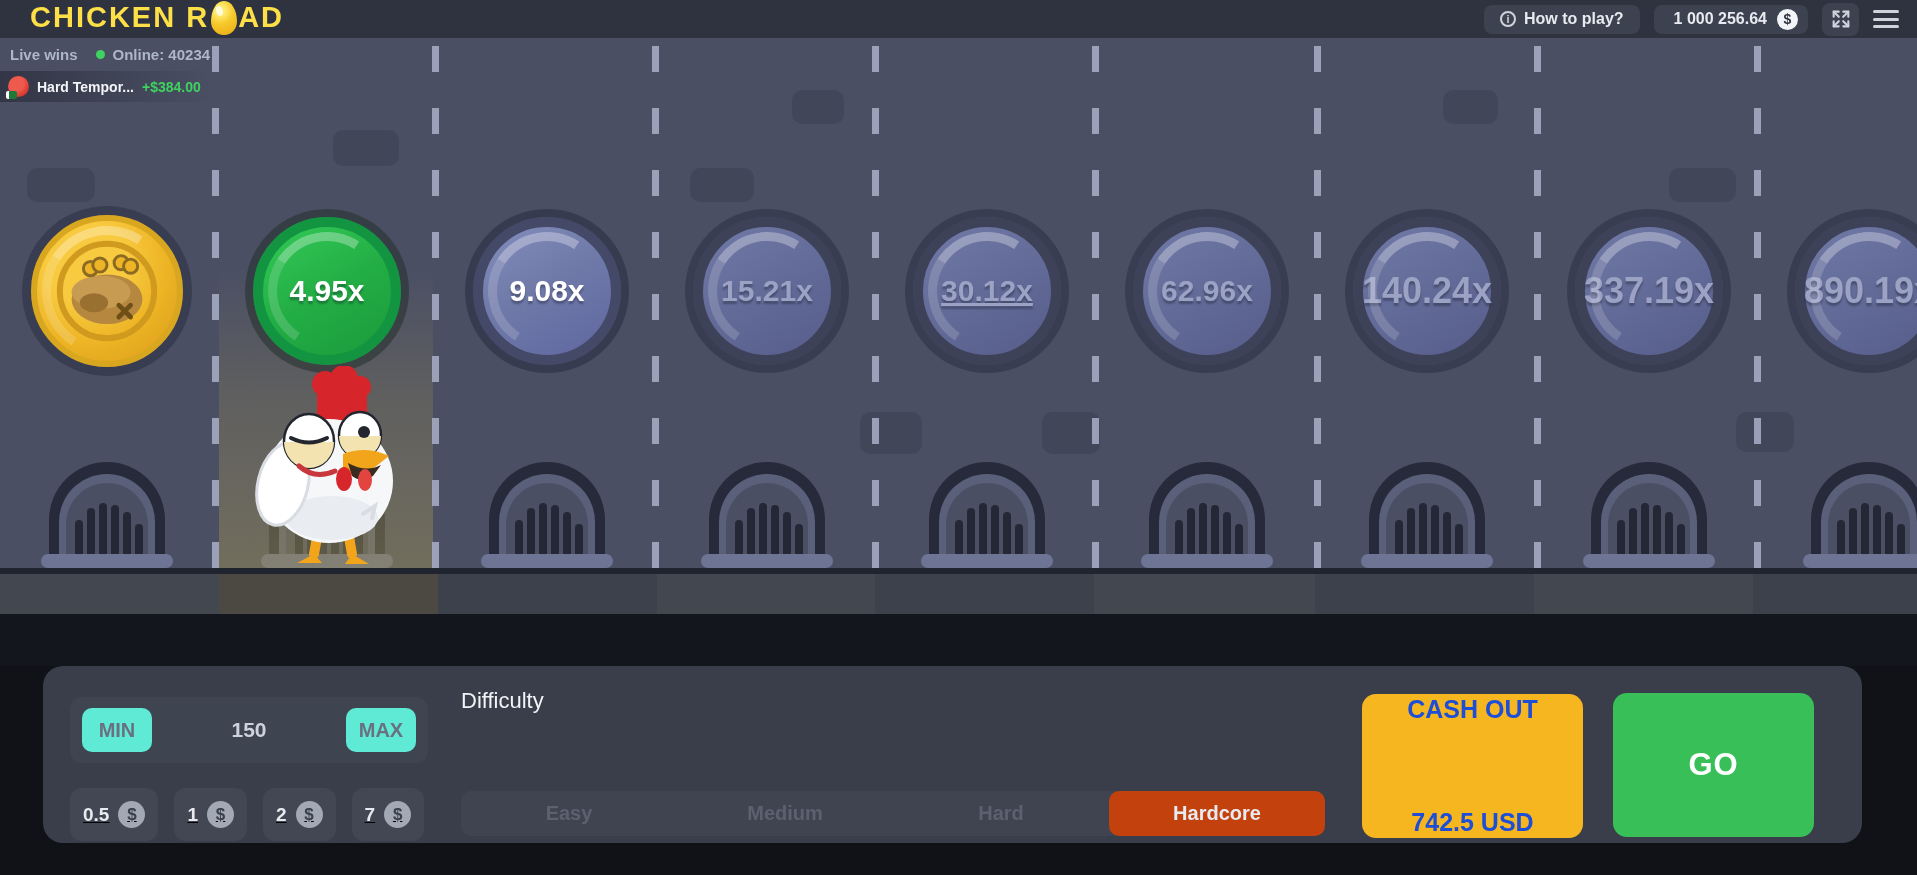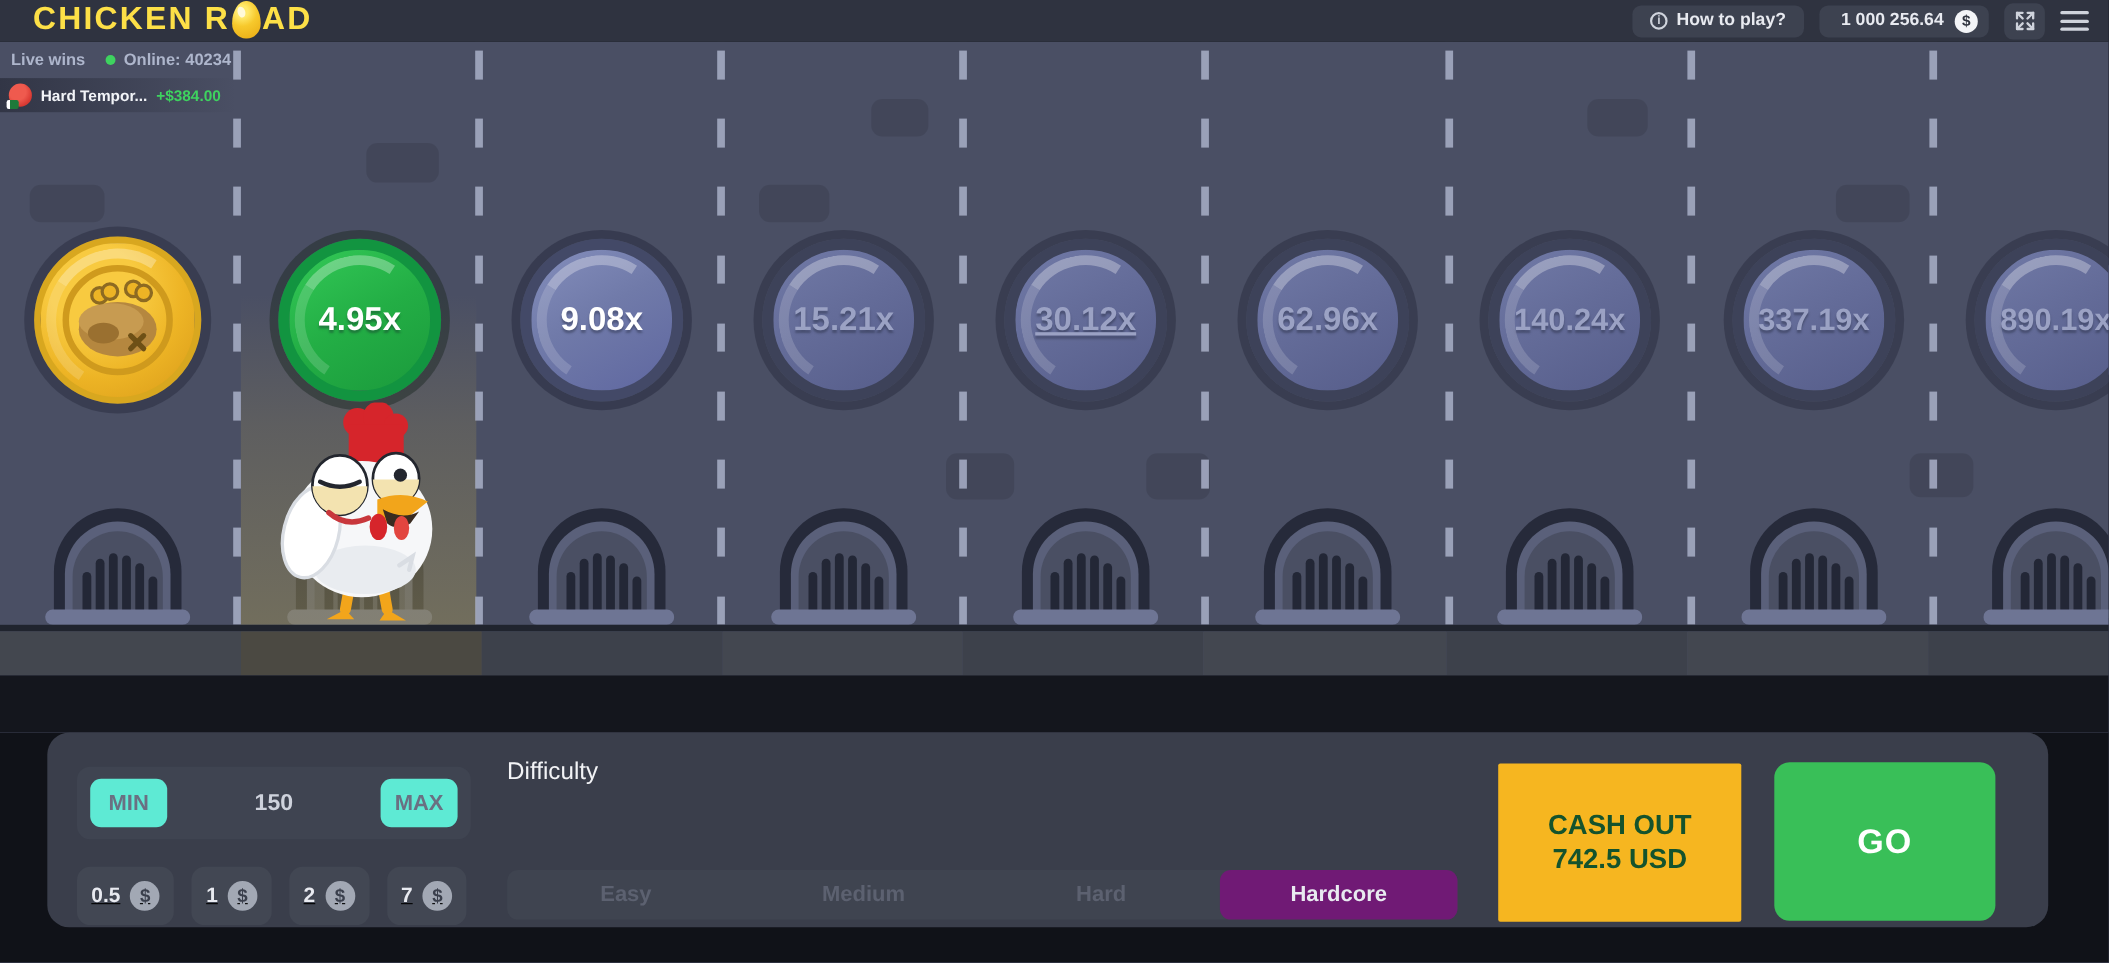--- a/index.html
+++ b/index.html
@@ -56,39 +56,39 @@
   .mult .shine { position:absolute; inset:5px; border-radius:50%; border:9px solid transparent;
     border-top-color:rgba(255,255,255,.30); border-left-color:rgba(255,255,255,.16); transform:rotate(-12deg); pointer-events:none; }
   .mult.future { border:10px solid #3d4259; background:linear-gradient(150deg,#717aa7 0%, #646c99 45%, #565d8a 100%);
     color:#9ba2c4; box-shadow:0 0 0 8px rgba(43,47,66,.55); }
   .mult.active { border:10px solid #434967; background:linear-gradient(150deg,#848ebc 0%, #707aa9 45%, #5f67a0 100%);
     color:#ffffff; box-shadow:0 0 0 8px rgba(43,47,66,.6); }
   .mult.passed { border:10px solid #129440; background:linear-gradient(150deg,#33c957 0%, #23ae45 50%, #1b9a3c 100%);
     color:#fff; box-shadow:0 0 0 8px rgba(36,48,44,.55); }
   .mult.coin { border:6px solid #d8a71f; background:radial-gradient(circle at 35% 30%, #f8ca40 0 30%, #edb425 60%, #d89a19 100%);
     box-shadow:0 0 0 9px rgba(43,47,66,.55); width:152px; height:152px; }
-  .mult.small { font-size:28px; }
+  .mult.small { font-size:36px; }
   .chicken { position:absolute; left:247px; top:328px; z-index:20; }
 
   
   .panel { position:absolute; left:43px; top:666px; width:1819px; height:177px; background:#3a3e4b; border-radius:20px; }
   .bet-box { position:absolute; left:27px; top:31px; width:358px; height:66px; background:#40455200; background:#3f4451; border-radius:12px; display:flex; align-items:center; justify-content:space-between; padding:0 12px; }
   .minmax { width:70px; height:44px; background:#5eead4; border-radius:10px; color:#6a7082; font-weight:700; font-size:20px; display:flex; align-items:center; justify-content:center; cursor:pointer; }
   .bet-value { color:#ced2dc; font-weight:700; font-size:21px; }
   .chips { position:absolute; left:27px; top:122px; display:flex; gap:16px;text-decoration:underline; }
   .chip { height:53px; background:#424753; border-radius:12px; display:flex; align-items:center; gap:9px; padding:0 13px; cursor:pointer;
     color:#e8eaf0; font-weight:700; font-size:19px; }
   .chip .coin-circle { width:27px; height:27px; background:#a2a8b4; color:#3a3f4c; font-size:17px; margin:0; }
   .diff-label { position:absolute; left:418px; top:22px; color:#f2f3f6; font-size:22px; }
   .coll-label { position:absolute; left:880px; top:22px; width:400px; text-align:right; color:#c5c9d5; font-size:22px; }
   .tabs { position:absolute; left:418px; top:125px; width:864px; height:45px; background:#3f4450; border-radius:10px; display:flex; }
   .tab { flex:1; display:flex; align-items:center; justify-content:center; color:#5c6170; font-weight:700; font-size:20px; border-radius:10px; cursor:pointer; }
-  .tab.selected { background:#701a75; color:#e8eaf0; margin:0; }
-  .cashout { position:absolute; left:1319px; top:28px; width:221px; height:144px; border-radius:2px; background:#f6b620;
-    display:flex; flex-direction:column; align-items:center; justify-content:center; color:#14532d; font-weight:800; font-size:25px; line-height:31px; cursor:pointer; }
+  .tab.selected { background:#c2410c; color:#e8eaf0; margin:0; }
+  .cashout { position:absolute; left:1319px; top:28px; width:221px; height:144px; border-radius:14px; background:#f6b620;
+    display:flex; flex-direction:column; align-items:center; justify-content:space-between; color:#1d4ed8; font-weight:800; font-size:25px; line-height:31px; cursor:pointer; }
   .go { position:absolute; left:1570px; top:27px; width:201px; height:144px; border-radius:14px; background:#39bf58;
     display:flex; align-items:center; justify-content:center; color:#fff; font-weight:800; font-size:31px; letter-spacing:1px; cursor:pointer; }
 </style>
 </head>
 <body>
 
 <div class="topbar">
   <div class="logo">
     <span>CHICKEN R</span>
       <span class="egg"></span>

